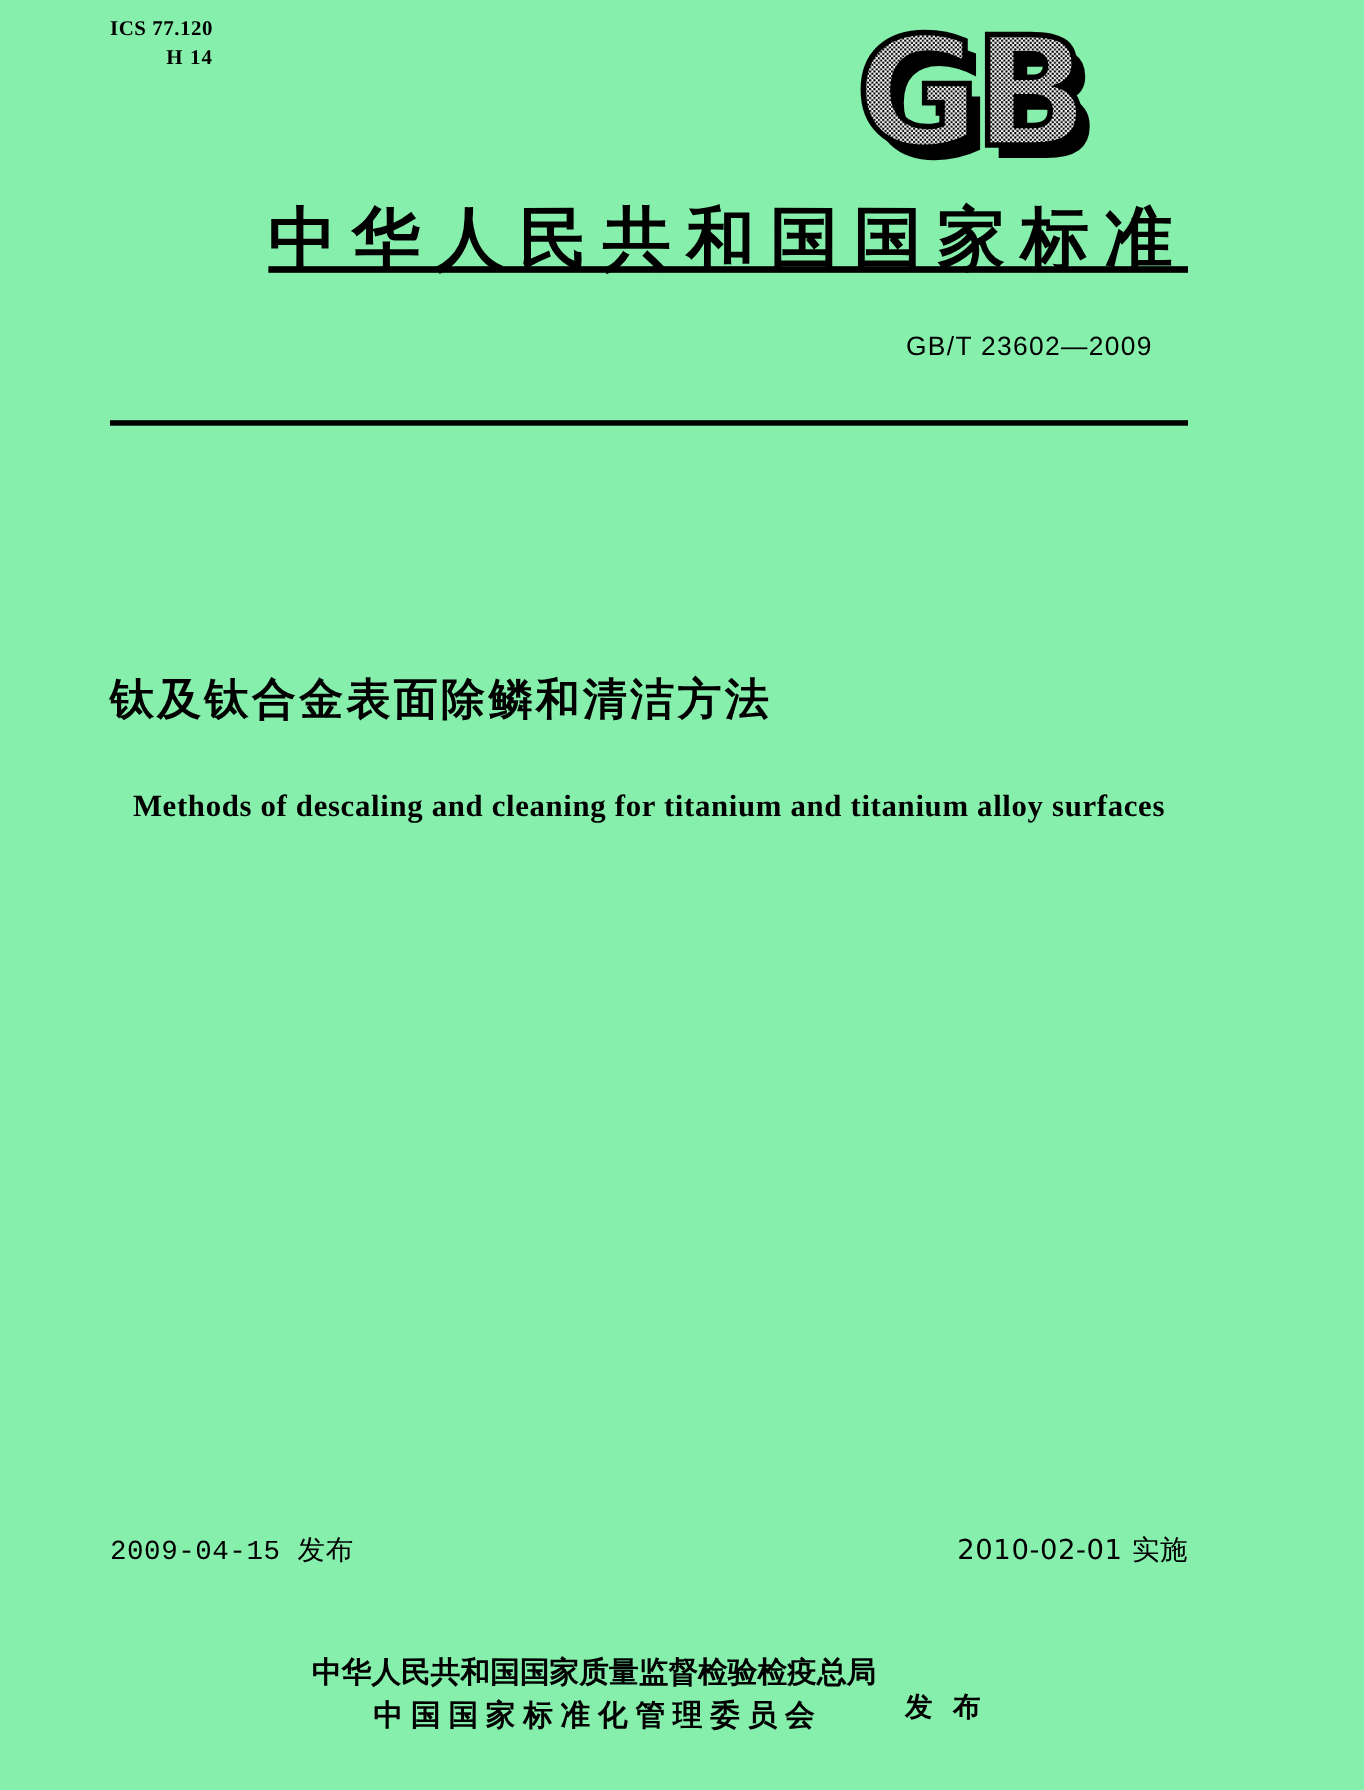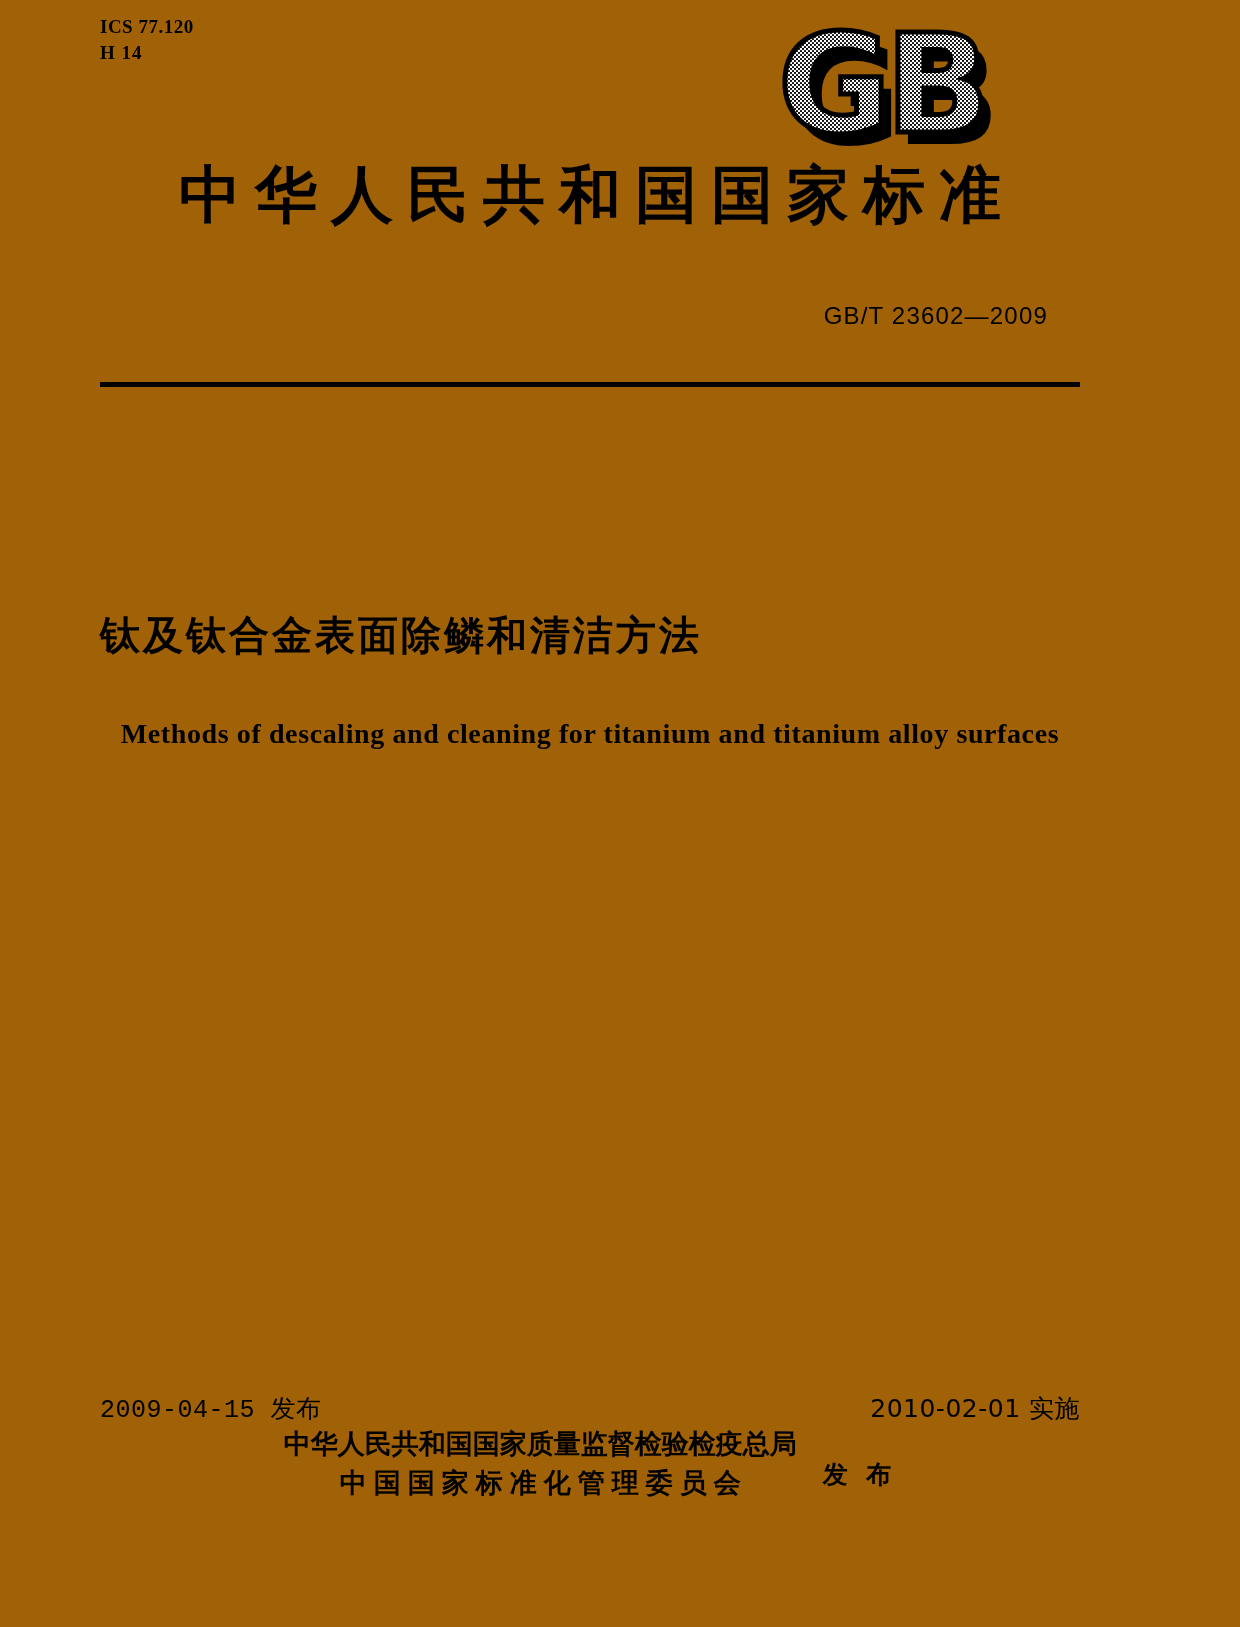--- a/index.html
+++ b/index.html
@@ -9,21 +9,21 @@
   }
   body {
     font-family: "Liberation Serif", serif;
     color: #000000;
   }
   .page {
     position: relative;
     width: 1240px;
     height: 1627px;
     margin: 0 auto;
-    background: #a16207;
+    background: #86efac;
     overflow: hidden;
   }
   .content {
     position: absolute;
     left: 100px;
     top: 0;
     width: 980px;
     height: 1627px;
   }
 
@@ -31,46 +31,47 @@
   .ics-block {
     position: absolute;
     left: 0;
     top: 14px;
     font-family: "Liberation Serif", serif;
     font-weight: bold;
     font-size: 19px;
     line-height: 1.35;
     letter-spacing: 0.5px;
   }
-  .ics-line-2 { letter-spacing: 1px; }
+  .ics-line-2 { letter-spacing: 1px; text-align: right; }
 
   
   .gb-logo {
     position: absolute;
     right: 52px;
     top: 20px;
     width: 250px;
     height: 135px;
   }
   .gb-logo svg { display: block; }
 
   
   .national-title {
     position: absolute;
     left: 0;
-    top: 158px;
-    width: 980px;
-    text-align: center;
+    top: 180px;
+    width: 980px;
+    text-align: right;
     font-family: "DejaVu Sans", "Liberation Sans", sans-serif;
     font-weight: bold;
     font-size: 62px;
     letter-spacing: 14px;
     text-indent: 14px;
     line-height: 1.2;
     white-space: nowrap;
+    text-decoration: underline;
   }
 
   
   .std-number {
     position: absolute;
     right: 32px;
     top: 302px;
     font-family: "Liberation Sans", sans-serif;
     font-size: 24px;
     letter-spacing: 1.2px;
@@ -127,21 +128,21 @@
     top: 1392px;
     font-family: "DejaVu Sans", "Liberation Sans", sans-serif;
     font-size: 25px;
     letter-spacing: 0.5px;
   }
 
   
   .issuer-block {
     position: absolute;
     left: 0;
-    top: 1424px;
+    top: 1501px;
     width: 980px;
     display: flex;
     align-items: center;
     justify-content: center;
   }
   .issuer-names {
     font-family: "DejaVu Sans", "Liberation Sans", sans-serif;
     font-weight: bold;
     font-size: 27px;
     line-height: 1.45;

